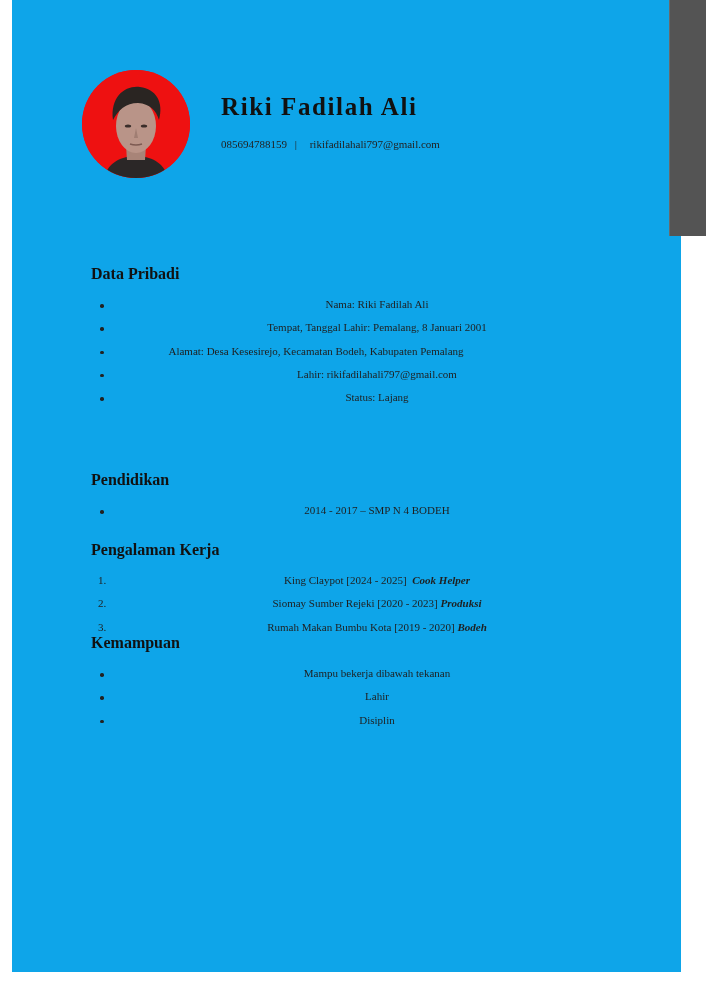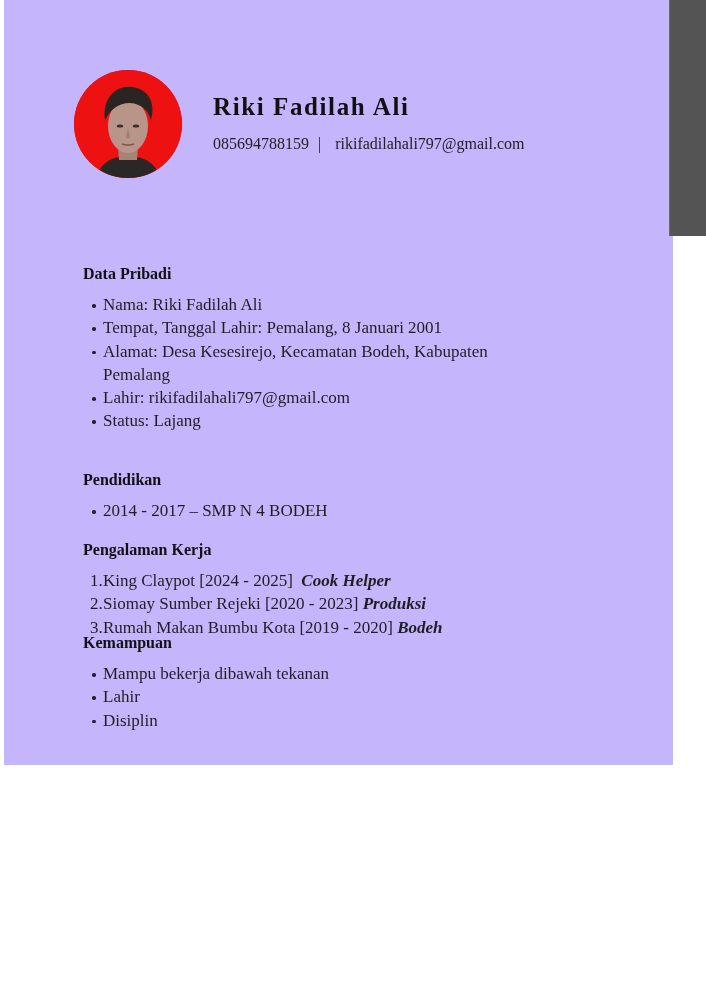--- a/index.html
+++ b/index.html
@@ -10,24 +10,24 @@
     body {
       width: 706px;
       height: 1000px;
       position: relative;
       overflow: hidden;
       font-family: "Liberation Serif", "DejaVu Serif", serif;
       color: #1a1a1a;
     }
     .page {
       position: absolute;
-      left: 4px; top: 0;
+      left: 12px; top: 0;
       width: 669px;
-      height: 765px;
-      background: #c4b5fd;
+      height: 972px;
+      background: #0ea5e9;
     }
     .scrollbar-thumb {
       position: absolute;
       left: 669px;
       top: 0;
       width: 37px;
       height: 236px;
       background: #545454;
       border-left: 1px solid #6a6a6a;
       box-sizing: border-box;
@@ -52,21 +52,21 @@
       letter-spacing: 1.6px;
       color: #111;
       margin: 0;
       line-height: 32px;
       white-space: nowrap;
     }
     .contact {
       position: absolute;
       left: 209px;
       top: 135px;
-      font-size: 16px;
+      font-size: 11px;
       color: #222;
       white-space: nowrap;
       line-height: 18px;
     }
     .contact .sep { margin: 0 10px 0 5px; }
 
     .section {
       position: absolute;
       left: 71px;
       width: 560px;
@@ -79,23 +79,24 @@
       color: #111;
     }
     .section ul, .section ol {
       margin: 0;
       padding: 0;
       list-style: none;
     }
     .section li {
       position: relative;
       padding-left: 28px;
-      font-size: 17px;
+      font-size: 11px;
       line-height: 23.3px;
       color: #1f1f1f;
+      text-align: center;
     }
     .section ul li::before {
       content: "";
       position: absolute;
       left: 17px;
       top: 11px;
       width: 3.5px;
       height: 3.5px;
       border-radius: 50%;
       background: #222;

